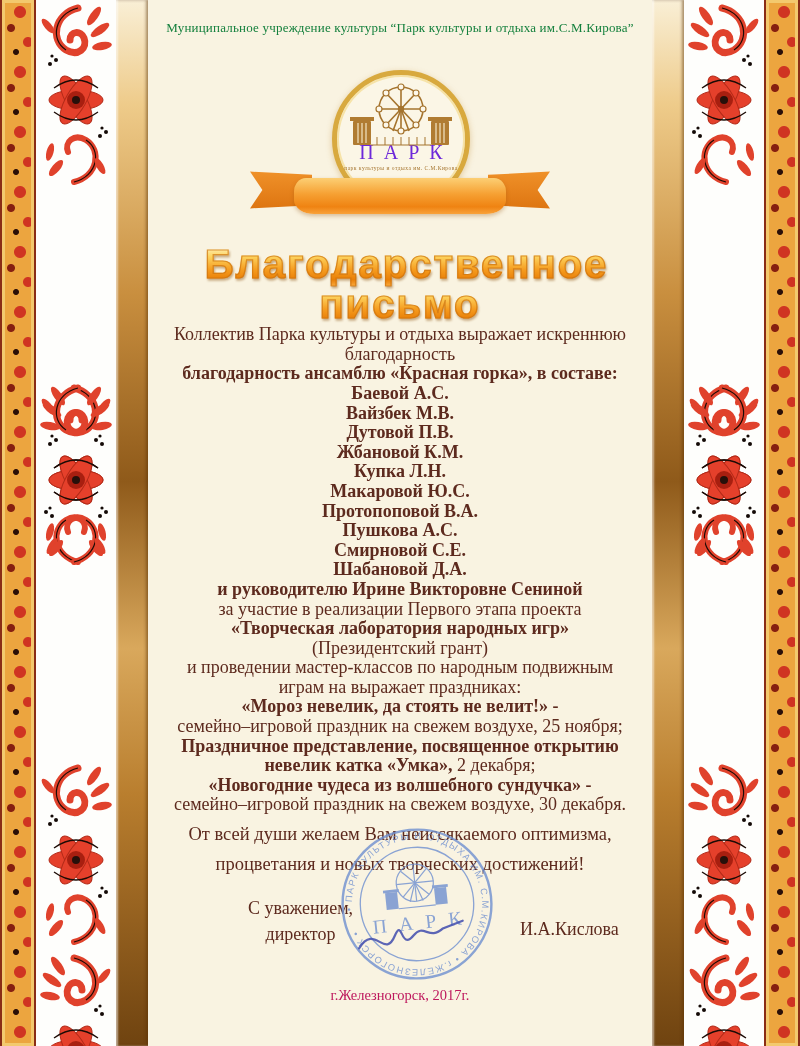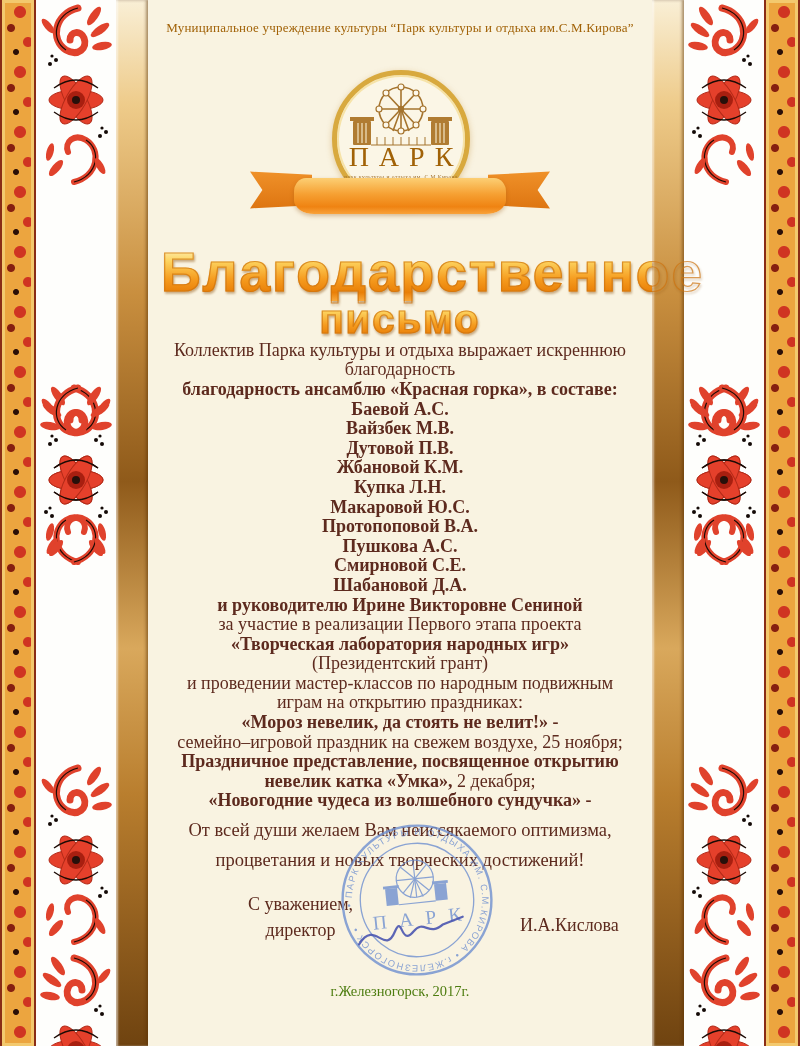--- a/index.html
+++ b/index.html
@@ -27,60 +27,60 @@
   .strip.left .floral{left:36px;}
   .strip.left .goldbar{left:116px;}
   .strip.right{right:0;width:148px;}
   .strip.right .band{right:0;}
   .strip.right .floral{right:36px;}
   .strip.right .floral svg{transform:scaleX(-1);}
   .strip.right .goldbar{right:116px;}
 
   
   .center{position:absolute;left:148px;top:0;width:504px;height:100%;text-align:center;color:#5d2a1e;}
-  .org-line{margin-top:20px;font-size:13px;letter-spacing:.2px;color:#a16207;}
+  .org-line{margin-top:20px;font-size:13px;letter-spacing:.2px;color:#15803d;}
 
   
   .logo-wrap{position:relative;margin:34px auto 0;width:300px;height:160px;}
   .logo-circle{position:absolute;left:82px;top:0;width:128px;height:128px;border-radius:50%;
     background:#fbf6e6;border:5px solid #d8a93e;
     box-shadow:inset 0 0 0 2px #f6e3a8, 0 2px 6px rgba(180,120,20,.35);z-index:2;}
-  .logo-title{margin-top:66px;font-size:28px;letter-spacing:10px;padding-left:10px;color:#a16207;font-family:"Liberation Serif",serif;}
+  .logo-title{margin-top:66px;font-size:20px;letter-spacing:10px;padding-left:10px;color:#6d28d9;font-family:"Liberation Serif",serif;}
   .logo-sub{font-size:5.5px;letter-spacing:.5px;color:#a5742e;margin-top:1px;}
   .logo-circle svg{position:absolute;left:4px;top:6px;}
   .ribbon{position:absolute;left:0;top:98px;width:300px;height:52px;z-index:3;}
   .ribbon-mid{position:absolute;left:44px;top:10px;width:212px;height:36px;
     background:linear-gradient(180deg,#fccf74 0%,#f6a032 45%,#ef8312 80%,#f9a23a 100%);
     border-radius:12px 12px 20px 20px/14px;box-shadow:0 2px 4px rgba(150,80,10,.35);}
   .ribbon-wing{position:absolute;top:2px;width:62px;height:40px;
     background:linear-gradient(180deg,#f0922a,#dd7410);}
   .ribbon-wing.l{left:0;clip-path:polygon(0 4%,100% 12%,100% 88%,0 96%,20% 50%);}
   .ribbon-wing.r{right:0;clip-path:polygon(0 12%,100% 4%,80% 50%,100% 96%,0 88%);}
 
   
   .big-title{margin-top:14px;line-height:1.04;font-family:"Liberation Sans",sans-serif;font-weight:bold;}
   .title-line{display:block;letter-spacing:2px;
     background:linear-gradient(180deg,#fff3c0 5%,#fdd35e 30%,#f59b1e 62%,#e97f07 85%,#f9a93c 100%);
     -webkit-background-clip:text;background-clip:text;color:transparent;
     -webkit-text-stroke:1.2px rgba(205,115,15,.7);
     filter:drop-shadow(1px 2px 1px rgba(140,80,10,.45));}
-  .title-line.l1{font-size:55px;padding-left:13px;}
+  .title-line.l1{font-size:40px;padding-left:13px;}
   .title-line.l2{font-size:40px;margin-top:-2px;}
 
   
   .body-lines{font-size:18px;line-height:19.6px;}
   .bline .b{font-weight:bold;}
   .closing-lines{margin-top:4px;font-size:18.5px;line-height:30px;}
 
   
   .sig-row{position:relative;margin-top:12px;height:66px;font-size:18px;}
   .sig-left{position:absolute;left:100px;top:4px;text-align:center;line-height:26px;}
   .sig-name{position:absolute;left:372px;top:28px;}
   .stamp{position:absolute;left:190px;top:-66px;width:158px;height:158px;transform:rotate(-6deg);z-index:4;}
-  .footer-line{margin-top:30px;font-size:14.5px;color:#4d7c0f;}
+  .footer-line{margin-top:30px;font-size:14.5px;color:#be185d;}
 </style>
 </head>
 <body>
 
 <div class="page">
 
   <svg width="0" height="0" style="position:absolute">
     <symbol id="khok" viewBox="0 0 80 190">
       <path d="M42,8 C18,14 14,40 30,50 C42,57 52,48 48,38 C45,30 34,31 34,40" fill="none" stroke="#e0422c" stroke-width="7" stroke-linecap="round"></path>
       <path d="M42,8 C18,14 14,40 30,50" fill="none" stroke="#1c0b05" stroke-width="1.2"></path>
@@ -237,26 +237,27 @@
         <div class="bline"><span class="b">Макаровой Ю.С.</span></div>
         <div class="bline"><span class="b">Протопоповой В.А.</span></div>
         <div class="bline"><span class="b">Пушкова А.С.</span></div>
         <div class="bline"><span class="b">Смирновой С.Е.</span></div>
         <div class="bline"><span class="b">Шабановой Д.А.</span></div>
         <div class="bline"><span class="b">и руководителю Ирине Викторовне Сениной</span></div>
         <div class="bline"><span>за участие в реализации Первого этапа проекта</span></div>
         <div class="bline"><span class="b">«Творческая лаборатория народных игр»</span></div>
         <div class="bline"><span>(Президентский грант)</span></div>
         <div class="bline"><span>и проведении мастер-классов по народным подвижным</span></div>
-        <div class="bline"><span>играм на открытию праздниках:</span></div>
+        <div class="bline"><span>играм на выражает праздниках:</span></div>
         <div class="bline"><span class="b">«Мороз невелик, да стоять не велит!» -</span></div>
         <div class="bline"><span>семейно–игровой праздник на свежем воздухе, 25 ноября;</span></div>
         <div class="bline"><span class="b">Праздничное представление, посвященное открытию</span></div>
         <div class="bline"><span class="b">невелик катка «Умка», </span><span>2 декабря;</span></div>
         <div class="bline"><span class="b">«Новогодние чудеса из волшебного сундучка» -</span></div>
+        <div class="bline"><span>семейно–игровой праздник на свежем воздухе, 30 декабря.</span></div>
       </div>
 
     <div class="closing-lines" id="closing-lines">
         <div>От всей души желаем Вам неиссякаемого оптимизма,</div>
         <div>процветания и новых творческих достижений!</div>
       </div>
 
     <div class="sig-row">
       <div class="sig-left">
         <div>С уважением,</div>

